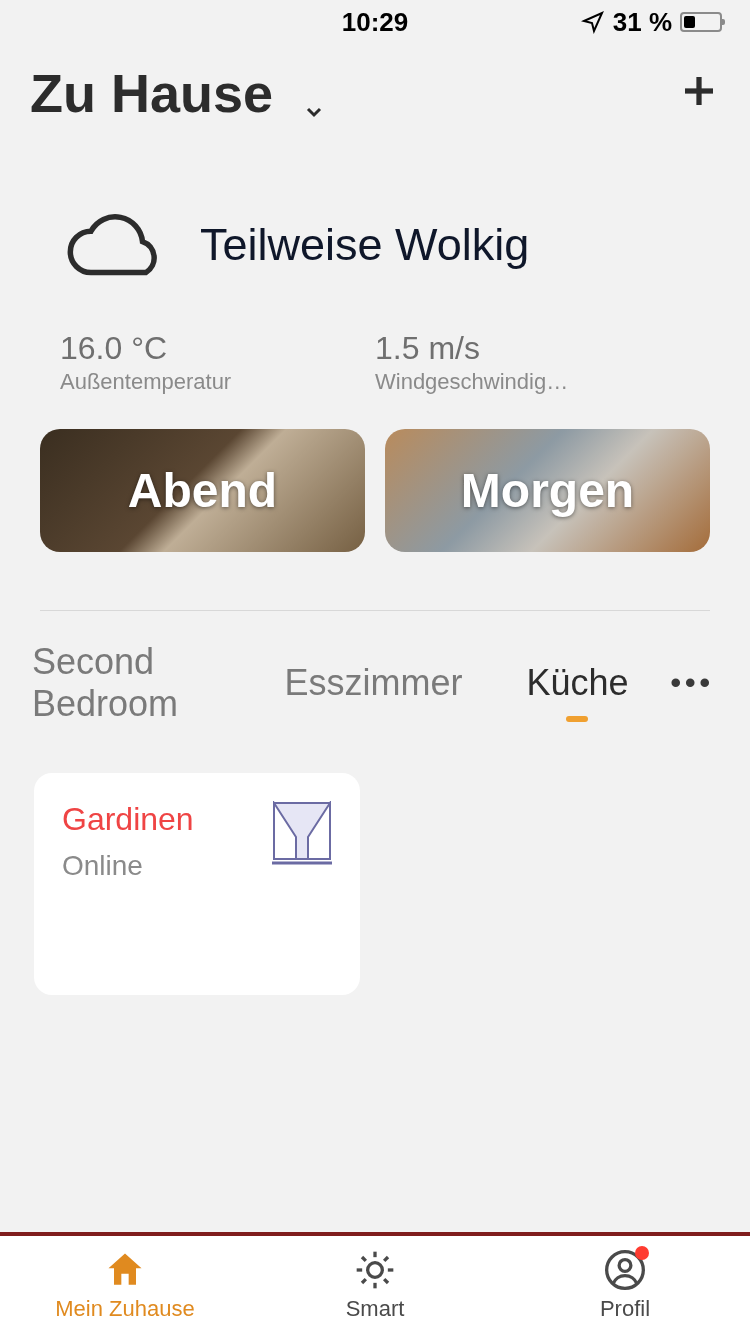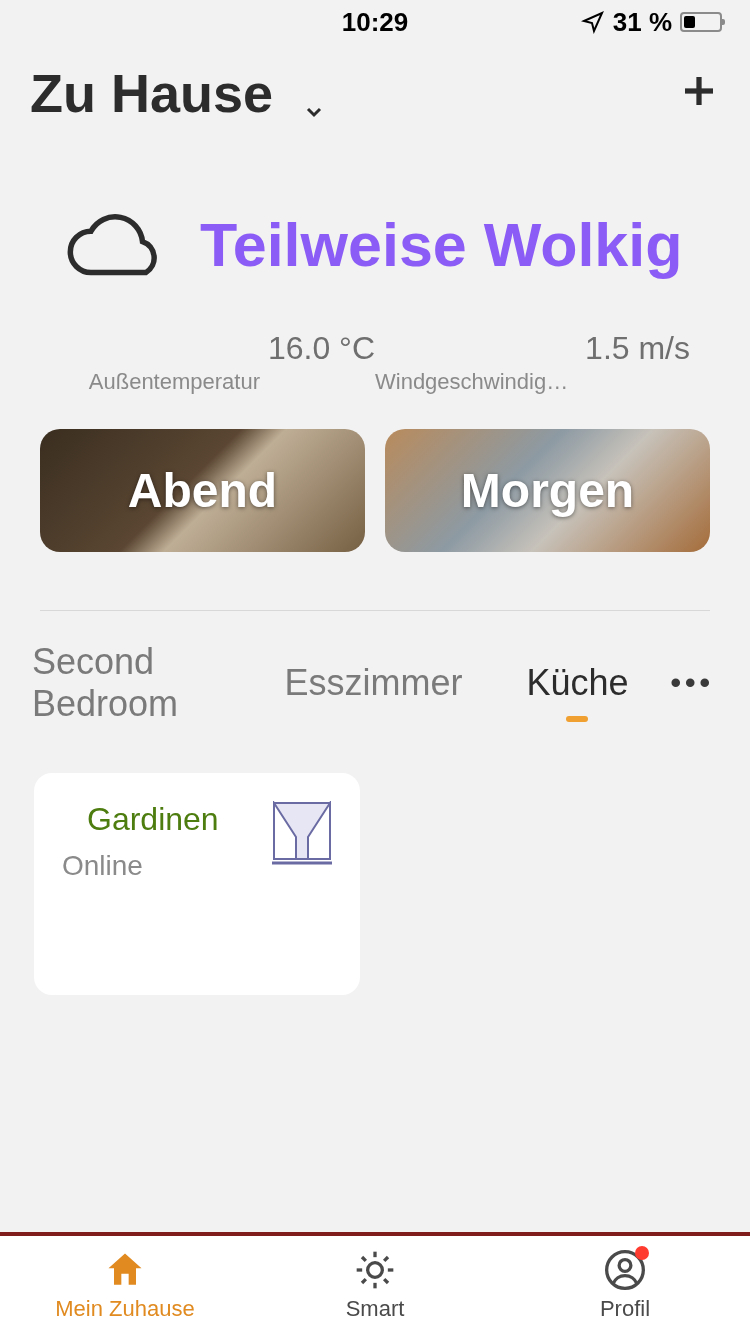--- a/index.html
+++ b/index.html
@@ -104,29 +104,28 @@
     .weather-main {
       display: flex;
       align-items: center;
       gap: 30px;
     }
     .cloud-icon {
       width: 110px;
       height: 70px;
     }
     .weather-title {
-      font-size: 61px;
-      font-weight: 700;
-      color: #8b5cf6;
+      font-size: 45px;
+      font-weight: 400;
+      color: #0f172a;
     }
     .weather-stats {
       margin-top: 50px;
       display: flex;
       gap: 0;
-      text-align: right;
     }
     .stat {
       flex: 1;
     }
     .stat-value {
       font-size: 32px;
       color: #6f6f6f;
     }
     .stat-label {
       font-size: 22px;
@@ -211,22 +210,21 @@
     .device-card {
       width: 326px;
       height: 222px;
       background: #fff;
       border-radius: 18px;
       padding: 28px 28px;
       position: relative;
     }
     .device-name {
       font-size: 32px;
-      color: #4d7c0f;
-      margin-left: 25px;
+      color: #ef4444;
     }
     .device-status {
       font-size: 28px;
       color: #8a8a8a;
       margin-top: 12px;
     }
     .device-icon {
       position: absolute;
       top: 28px;
       right: 28px;

